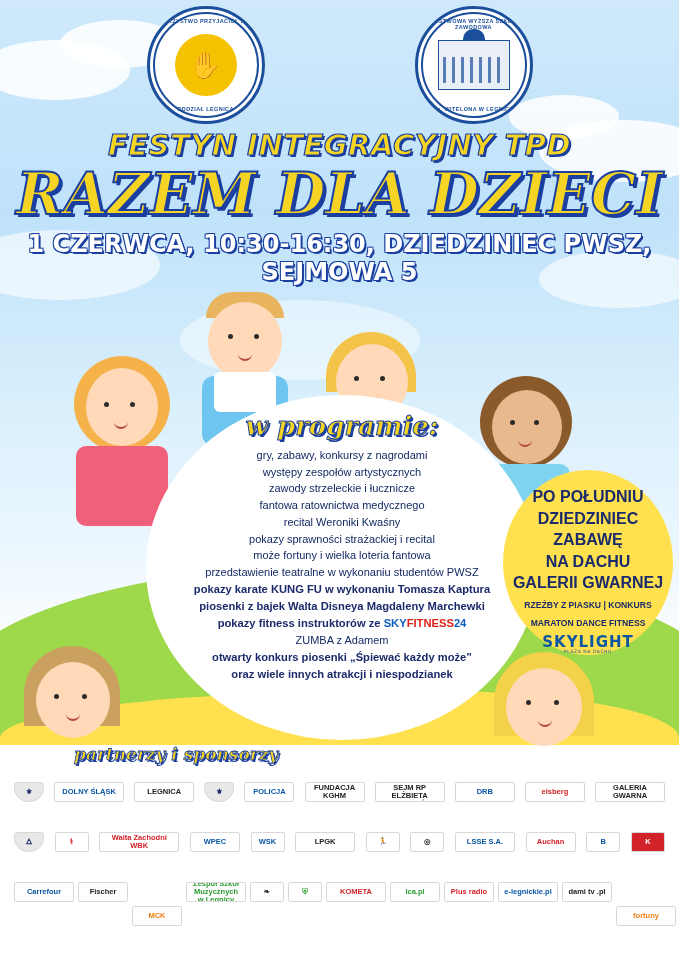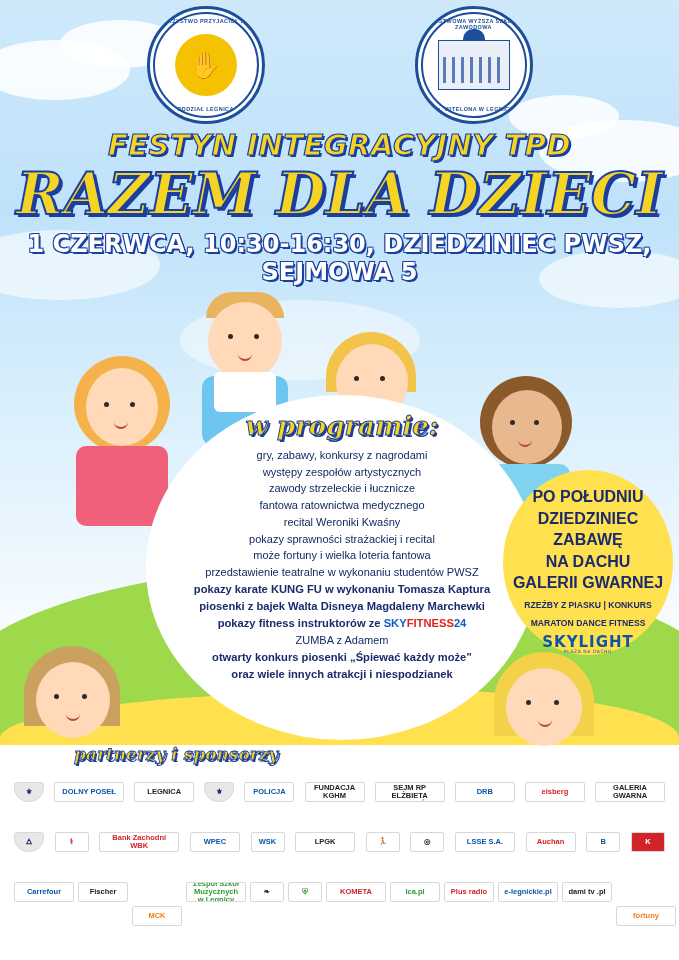--- a/index.html
+++ b/index.html
@@ -479,36 +479,36 @@
       <span class="sub">PLAŻA NA DACHU</span>
     </div>
   </div>
 
   <div class="partners-title">partnerzy i sponsorzy</div>
 
   <div class="partners">
     <div class="prow">
       <div class="plogo shield">⚜</div>
       <div class="plogo w70 c-blue">
-        <span>DOLNY POSEŁ</span>
+        <span>DOLNY ŚLĄSK</span>
       </div>
       <div class="plogo w60 c-dark">LEGNICA</div>
       <div class="plogo shield">⚜</div>
       <div class="plogo w50 c-blue">POLICJA</div>
       <div class="plogo w60 c-dark">FUNDACJA KGHM</div>
       <div class="plogo w70 c-dark">POSEŁ NA SEJM RP ELŻBIETA STĘPIEŃ</div>
       <div class="plogo w60 c-blue">DRB</div>
       <div class="plogo w60 c-red">eisberg</div>
       <div class="plogo w70 c-dark">GALERIA GWARNA</div>
     </div>
 
     <div class="prow">
       <div class="plogo shield">🜂</div>
       <div class="plogo sq c-red">⚕</div>
-      <div class="plogo w80 c-red">Bank Zachodni WBK</div>
+      <div class="plogo w80 c-red">Walta Zachodni WBK</div>
       <div class="plogo w50 c-blue">WPEC</div>
       <div class="plogo sq c-blue">WSK</div>
       <div class="plogo w60 c-dark">LPGK</div>
       <div class="plogo sq c-green">🏃</div>
       <div class="plogo sq c-dark">◎</div>
       <div class="plogo w60 c-blue">LSSE S.A.</div>
       <div class="plogo w50 c-red">Auchan</div>
       <div class="plogo sq c-blue">B</div>
       <div class="plogo sq bg-red">K</div>
     </div>

